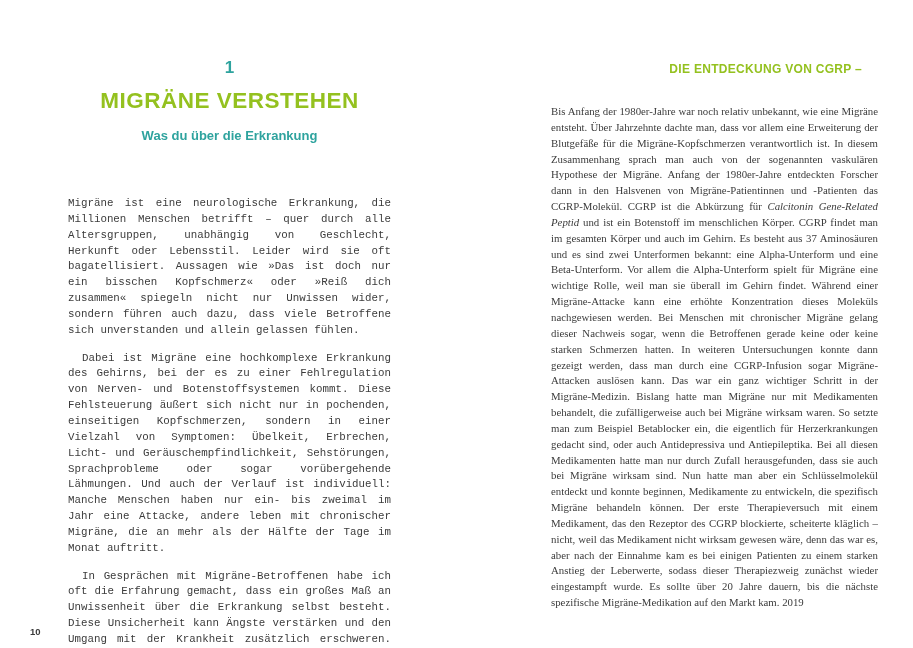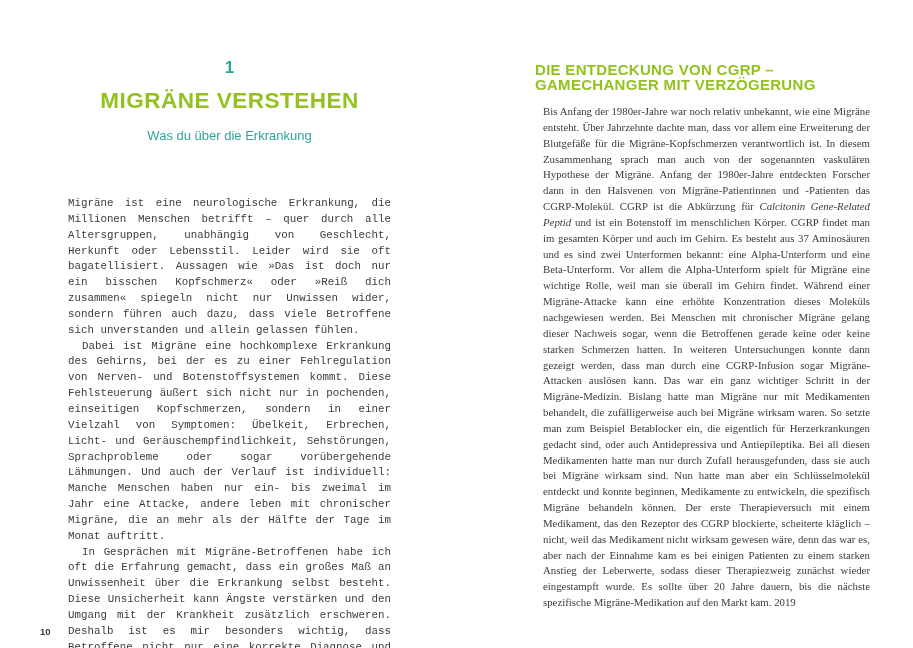--- a/index.html
+++ b/index.html
@@ -38,57 +38,57 @@
     font-family: "Liberation Sans", sans-serif;
     font-weight: bold;
     font-size: 22.5px;
     letter-spacing: 0.5px;
   }
   .chapter-subtitle {
     position: absolute;
     top: 125px; left: 0; right: 0;
     text-align: center;
     font-family: "Liberation Sans", sans-serif;
-    font-weight: normal;
+    font-weight: bold;
     font-size: 13px;
     line-height: 22px;
   }
   .body-left {
     position: absolute;
     top: 196px; left: 0;
     width: 323px;
     font-family: Liberation Mono, monospace;
   }
   .body-right {
     position: absolute;
-    top: 104px; left: 8px;
+    top: 104px; left: 16px;
     width: 327px;
   }
   p.body-par {
     font-size: 10.8px;
     line-height: 15.85px;
     text-align: justify;
     hyphens: auto;
     -webkit-hyphens: auto;
     color: #3b3b3b;
   }
-  p.body-par.indent { text-indent: 14px; }
+  p.body-par.indent { text-indent: 14px; margin-top: 12px; }
   .section-heading {
     position: absolute;
     top: 62px; left: 0; right: 0;
-    text-align: left;
+    text-align: right;
     font-family: "Liberation Sans", sans-serif;
     font-weight: bold;
-    font-size: 15px;
+    font-size: 12px;
     line-height: 15px;
     letter-spacing: 0.3px;
   }
   .footer-left {
     position: absolute;
-    left: 40px; top: 626px;
+    left: 30px; top: 626px;
     font-family: "Liberation Sans", sans-serif;
     font-weight: bold;
     font-size: 9.5px;
     color: #3b3b3b;
   }
   .footer-right {
     position: absolute;
     right: 51px; top: 626px;
     font-family: "Liberation Sans", sans-serif;
     font-size: 8.2px;
@@ -120,21 +120,20 @@
     <div class="body-left">
       <p class="body-par">Migräne ist eine neurologische Erkrankung, die Millionen Menschen betrifft – quer durch alle Altersgruppen, unabhängig von Geschlecht, Herkunft oder Lebensstil. Leider wird sie oft bagatellisiert. Aussagen wie »Das ist doch nur ein bisschen Kopfschmerz« oder »Reiß dich zusammen« spiegeln nicht nur Unwissen wider, sondern führen auch dazu, dass viele Betroffene sich unverstanden und allein gelassen fühlen.</p>
       <p class="body-par indent">Dabei ist Migräne eine hochkomplexe Erkrankung des Gehirns, bei der es zu einer Fehlregulation von Nerven- und Botenstoffsystemen kommt. Diese Fehlsteuerung äußert sich nicht nur in pochenden, einseitigen Kopfschmerzen, sondern in einer Vielzahl von Symptomen: Übelkeit, Erbrechen, Licht- und Geräuschempfindlichkeit, Sehstörungen, Sprachprobleme oder sogar vorübergehende Lähmungen. Und auch der Verlauf ist individuell: Manche Menschen haben nur ein- bis zweimal im Jahr eine Attacke, andere leben mit chronischer Migräne, die an mehr als der Hälfte der Tage im Monat auftritt.</p>
       <p class="body-par indent">In Gesprächen mit Migräne-Betroffenen habe ich oft die Erfahrung gemacht, dass ein großes Maß an Unwissenheit über die Erkrankung selbst besteht. Diese Unsicherheit kann Ängste verstärken und den Umgang mit der Krankheit zusätzlich erschweren. Deshalb ist es mir besonders wichtig, dass Betroffene nicht nur eine korrekte Diagnose und die passenden Medikamente erhalten, sondern auch verstehen, unter welcher Erkrankung sie tatsächlich leiden. Dieses Wissen bildet aus meiner Sicht die Grundlage dafür, mit der eigenen Migräne besser zurechtzukommen und trotz der Erkrankung ein gutes und erfülltes Leben zu führen. Man gewinnt erheblich Kontrolle über die Erkrankung, wenn man versteht, was im Kopf passiert.</p>
     </div>
   </div>
 
   <div class="page-right">
     <div class="section-heading" style="color:#94c11f">
       <div>DIE ENTDECKUNG VON CGRP –</div>
-      <div>GAMECHANGER MIT VERZÖGERUNG</div>
     </div>
     <div class="body-right">
       <p class="body-par"><span>Bis Anfang der 1980er-Jahre war noch relativ unbekannt, wie eine Migräne entsteht. Über Jahrzehnte dachte man, dass vor allem eine Erweiterung der Blutgefäße für die Migräne-Kopfschmerzen verantwortlich ist. In diesem Zusammenhang sprach man auch von der sogenannten vaskulären Hypothese der Migräne. Anfang der 1980er-Jahre entdeckten Forscher dann in den Halsvenen von Migräne-Patientinnen und -Patienten das CGRP-Molekül. CGRP ist die Abkürzung für </span><span class="italic">Calcitonin Gene-Related Peptid</span><span> und ist ein Botenstoff im menschlichen Körper. CGRP findet man im gesamten Körper und auch im Gehirn. Es besteht aus 37 Aminosäuren und es sind zwei Unterformen bekannt: eine Alpha-Unterform und eine Beta-Unterform. Vor allem die Alpha-Unterform spielt für Migräne eine wichtige Rolle, weil man sie überall im Gehirn findet. Während einer Migräne-Attacke kann eine erhöhte Konzentration dieses Moleküls nachgewiesen werden. Bei Menschen mit chronischer Migräne gelang dieser Nachweis sogar, wenn die Betroffenen gerade keine oder keine starken Schmerzen hatten. In weiteren Untersuchungen konnte dann gezeigt werden, dass man durch eine CGRP-Infusion sogar Migräne-Attacken auslösen kann. Das war ein ganz wichtiger Schritt in der Migräne-Medizin. Bislang hatte man Migräne nur mit Medikamenten behandelt, die zufälligerweise auch bei Migräne wirksam waren. So setzte man zum Beispiel Betablocker ein, die eigentlich für Herzerkrankungen gedacht sind, oder auch Antidepressiva und Antiepileptika. Bei all diesen Medikamenten hatte man nur durch Zufall herausgefunden, dass sie auch bei Migräne wirksam sind. Nun hatte man aber ein Schlüsselmolekül entdeckt und konnte beginnen, Medikamente zu entwickeln, die spezifisch Migräne behandeln können. Der erste Therapieversuch mit einem Medikament, das den Rezeptor des CGRP blockierte, scheiterte kläglich – nicht, weil das Medikament nicht wirksam gewesen wäre, denn das war es, aber nach der Einnahme kam es bei einigen Patienten zu einem starken Anstieg der Leberwerte, sodass dieser Therapiezweig zunächst wieder eingestampft wurde. Es sollte über 20 Jahre dauern, bis die nächste spezifische Migräne-Medikation auf den Markt kam. 2019</span></p>
     </div>
   </div>
 
   <div class="footer-left">10</div>
 
   <div class="footer-right">
     <span>MIGRÄNE VERSTEHEN</span>

